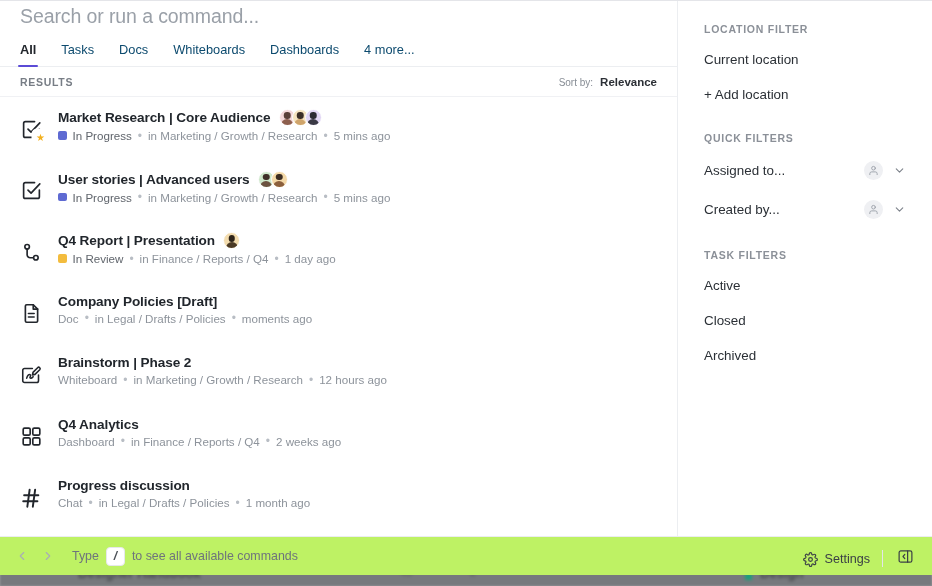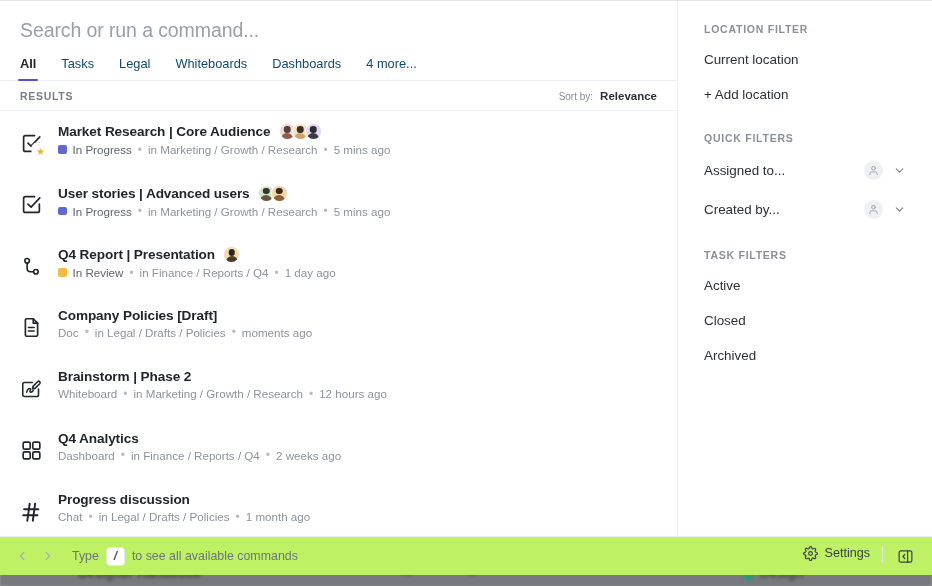--- a/index.html
+++ b/index.html
@@ -63,21 +63,21 @@
   
   #left-pane {
     width: 678px;
     border-right: 1px solid #eceef1;
     display: flex;
     flex-direction: column;
     min-height: 0;
   }
 
   #search-row {
-    padding: 18px 20px 2px 20px;
+    padding: 4px 20px 2px 20px;
   }
   #search-input {
     border: none;
     outline: none;
     width: 100%;
     font-family: "Liberation Sans", sans-serif;
     font-size: 19.5px;
     color: #2a2e34;
     background: transparent;
     letter-spacing: -0.1px;
@@ -288,21 +288,21 @@
     background: #ffffff;
     border: 1px solid #e6e7eb;
     display: flex;
     align-items: center;
     justify-content: center;
     font-size: 12px;
     color: #4a4f56;
     font-weight: 700;
     font-style: italic;
   }
-  #footer-right { display: flex; align-items: flex-start; gap: 12px; }
+  #footer-right { display: flex; align-items: flex-end; gap: 12px; }
   #settings-btn {
     display: flex;
     align-items: center;
     gap: 6px;
     font-size: 12.6px;
     color: #3b4046;
     cursor: pointer;
   }
   .footer-divider { width: 1px; height: 17px; background: #e3e5e8; }
   #panel-toggle { display: flex; align-items: center; color: #3b4046; cursor: pointer; padding: 2px; }
@@ -327,21 +327,21 @@
 
     <div id="left-pane">
 
       <div id="search-row">
         <input id="search-input" type="text" placeholder="Search or run a command..." style="">
       </div>
 
       <div id="tabs-row">
           <div class="tab active">All</div>
           <div class="tab">Tasks</div>
-          <div class="tab">Legal</div>
+          <div class="tab">Docs</div>
           <div class="tab">Whiteboards</div>
           <div class="tab">Dashboards</div>
           <div class="tab">4 more...</div>
         </div>
 
       <div id="results-head">
         <span id="results-label">RESULTS</span>
         <span id="sort-group">
           <span id="sort-label">Sort by:</span>
           <span id="sort-value">Relevance</span>

